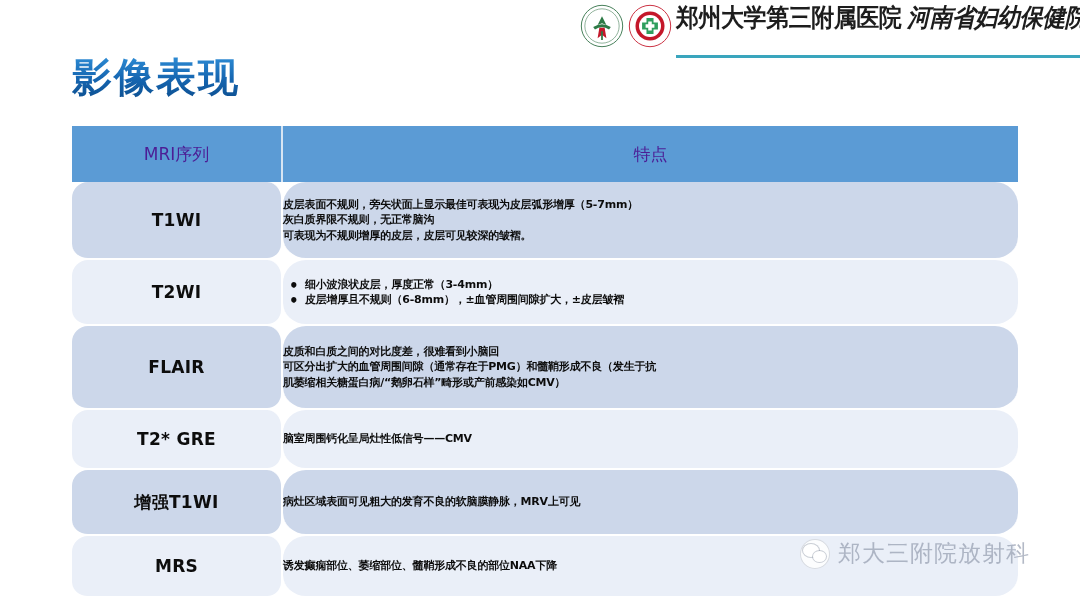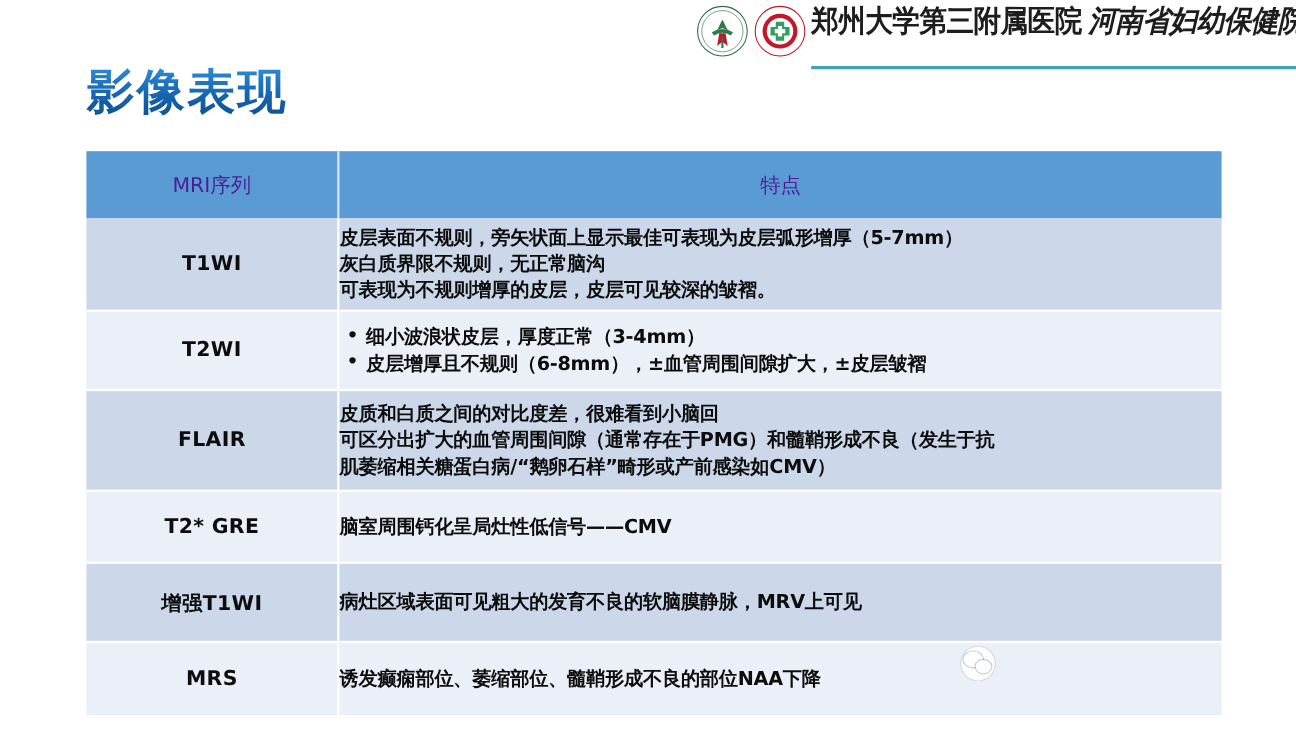--- a/index.html
+++ b/index.html
@@ -123,29 +123,31 @@
   .mri-table tbody tr.band-light td { background: #eaeff8; }
 
   td.seq-cell {
     text-align: center;
     font-family: "DejaVu Sans", sans-serif;
     font-size: 17px;
     font-weight: 700;
     color: #0d0d0d;
     border-right: 2px solid #ffffff;
     letter-spacing: 0.3px;
+    border-radius: 16px;
   }
   td.feat-cell {
     padding: 8px 10px 8px 18px;
     font-family: "DejaVu Sans", sans-serif;
-    font-size: 16px;
+    font-size: 11px;
     font-weight: 700;
     color: #0c0c0c;
     line-height: 1.38;
     letter-spacing: -0.2px;
+    border-radius: 23px;
   }
   .feat-line { display: block; white-space: nowrap; }
   .feat-line.bullet {
     padding-left: 22px;
     position: relative;
   }
   .feat-line.bullet::before {
     content: "\2022";
     position: absolute;
     left: 6px;
@@ -273,13 +275,14 @@
       <td class="seq-cell">MRS</td>
       <td class="feat-cell">
         <span class="feat-line">诱发癫痫部位、萎缩部位、髓鞘形成不良的部位NAA下降</span>
       </td>
     </tr>
   </tbody>
 </table>
 
 <div class="watermark">
   <div class="wm-icon"></div>
+  <div class="wm-text">郑大三附院放射科</div>
 </div>
 
 </body></html>

